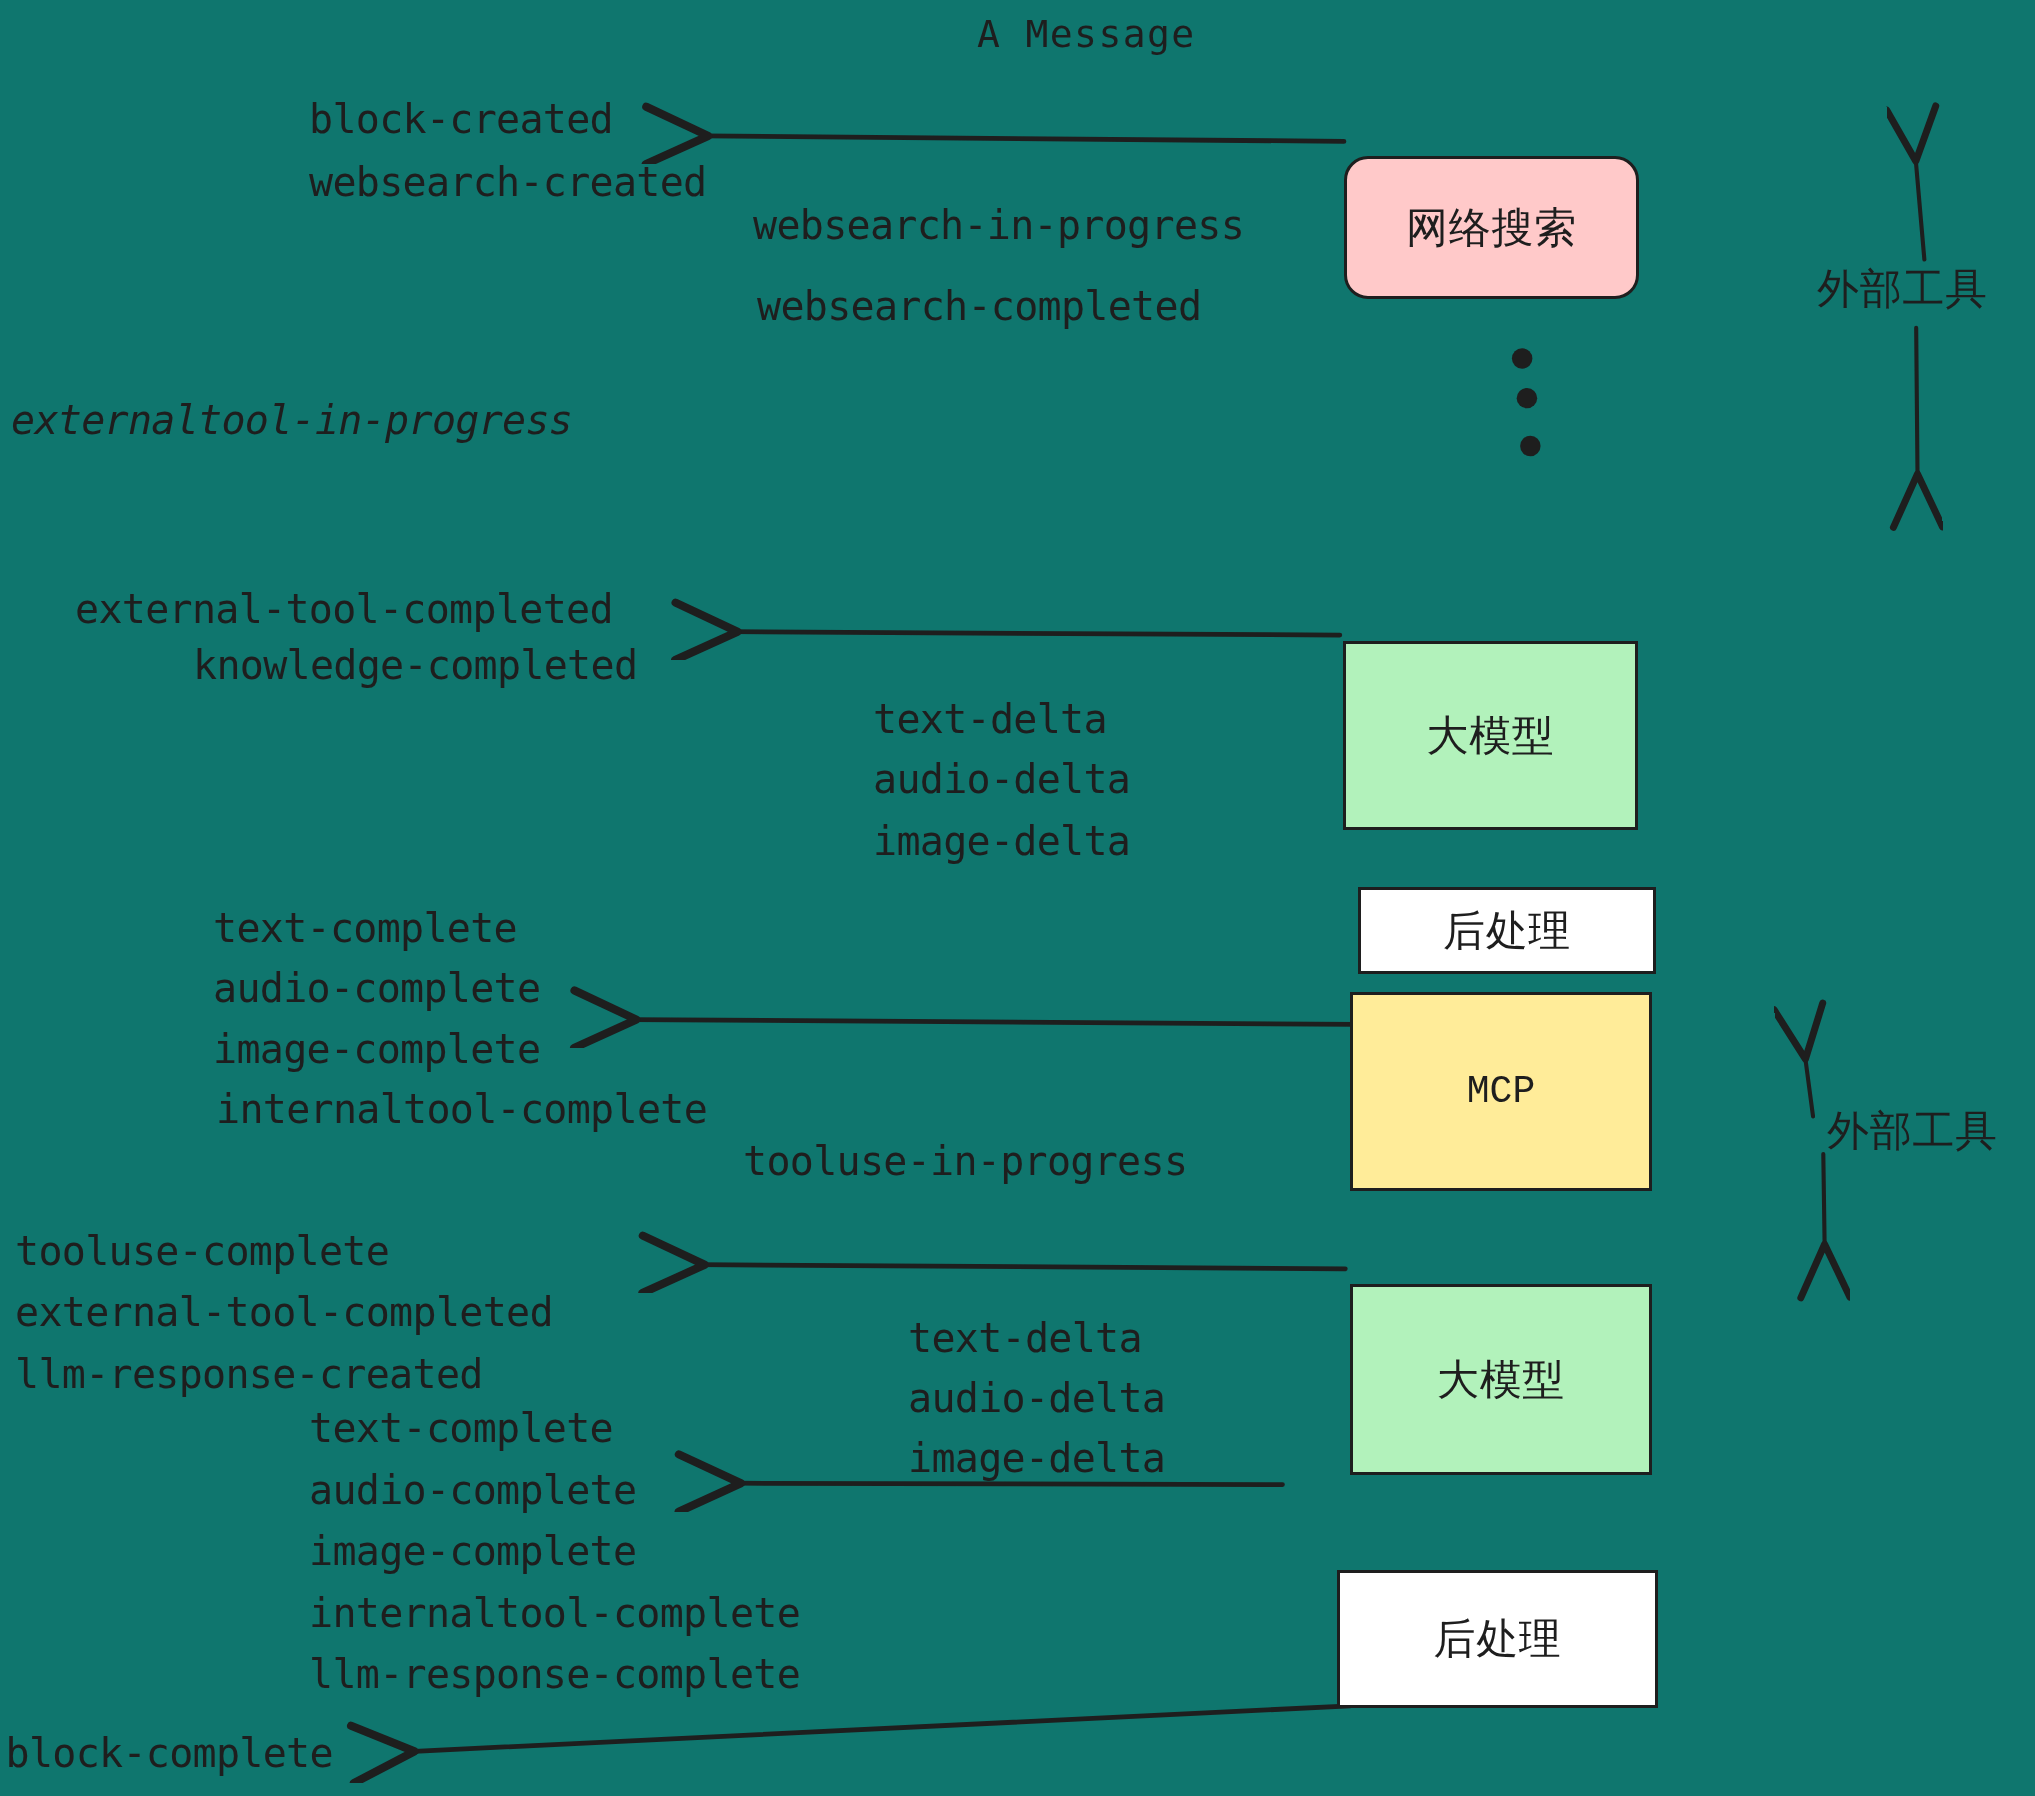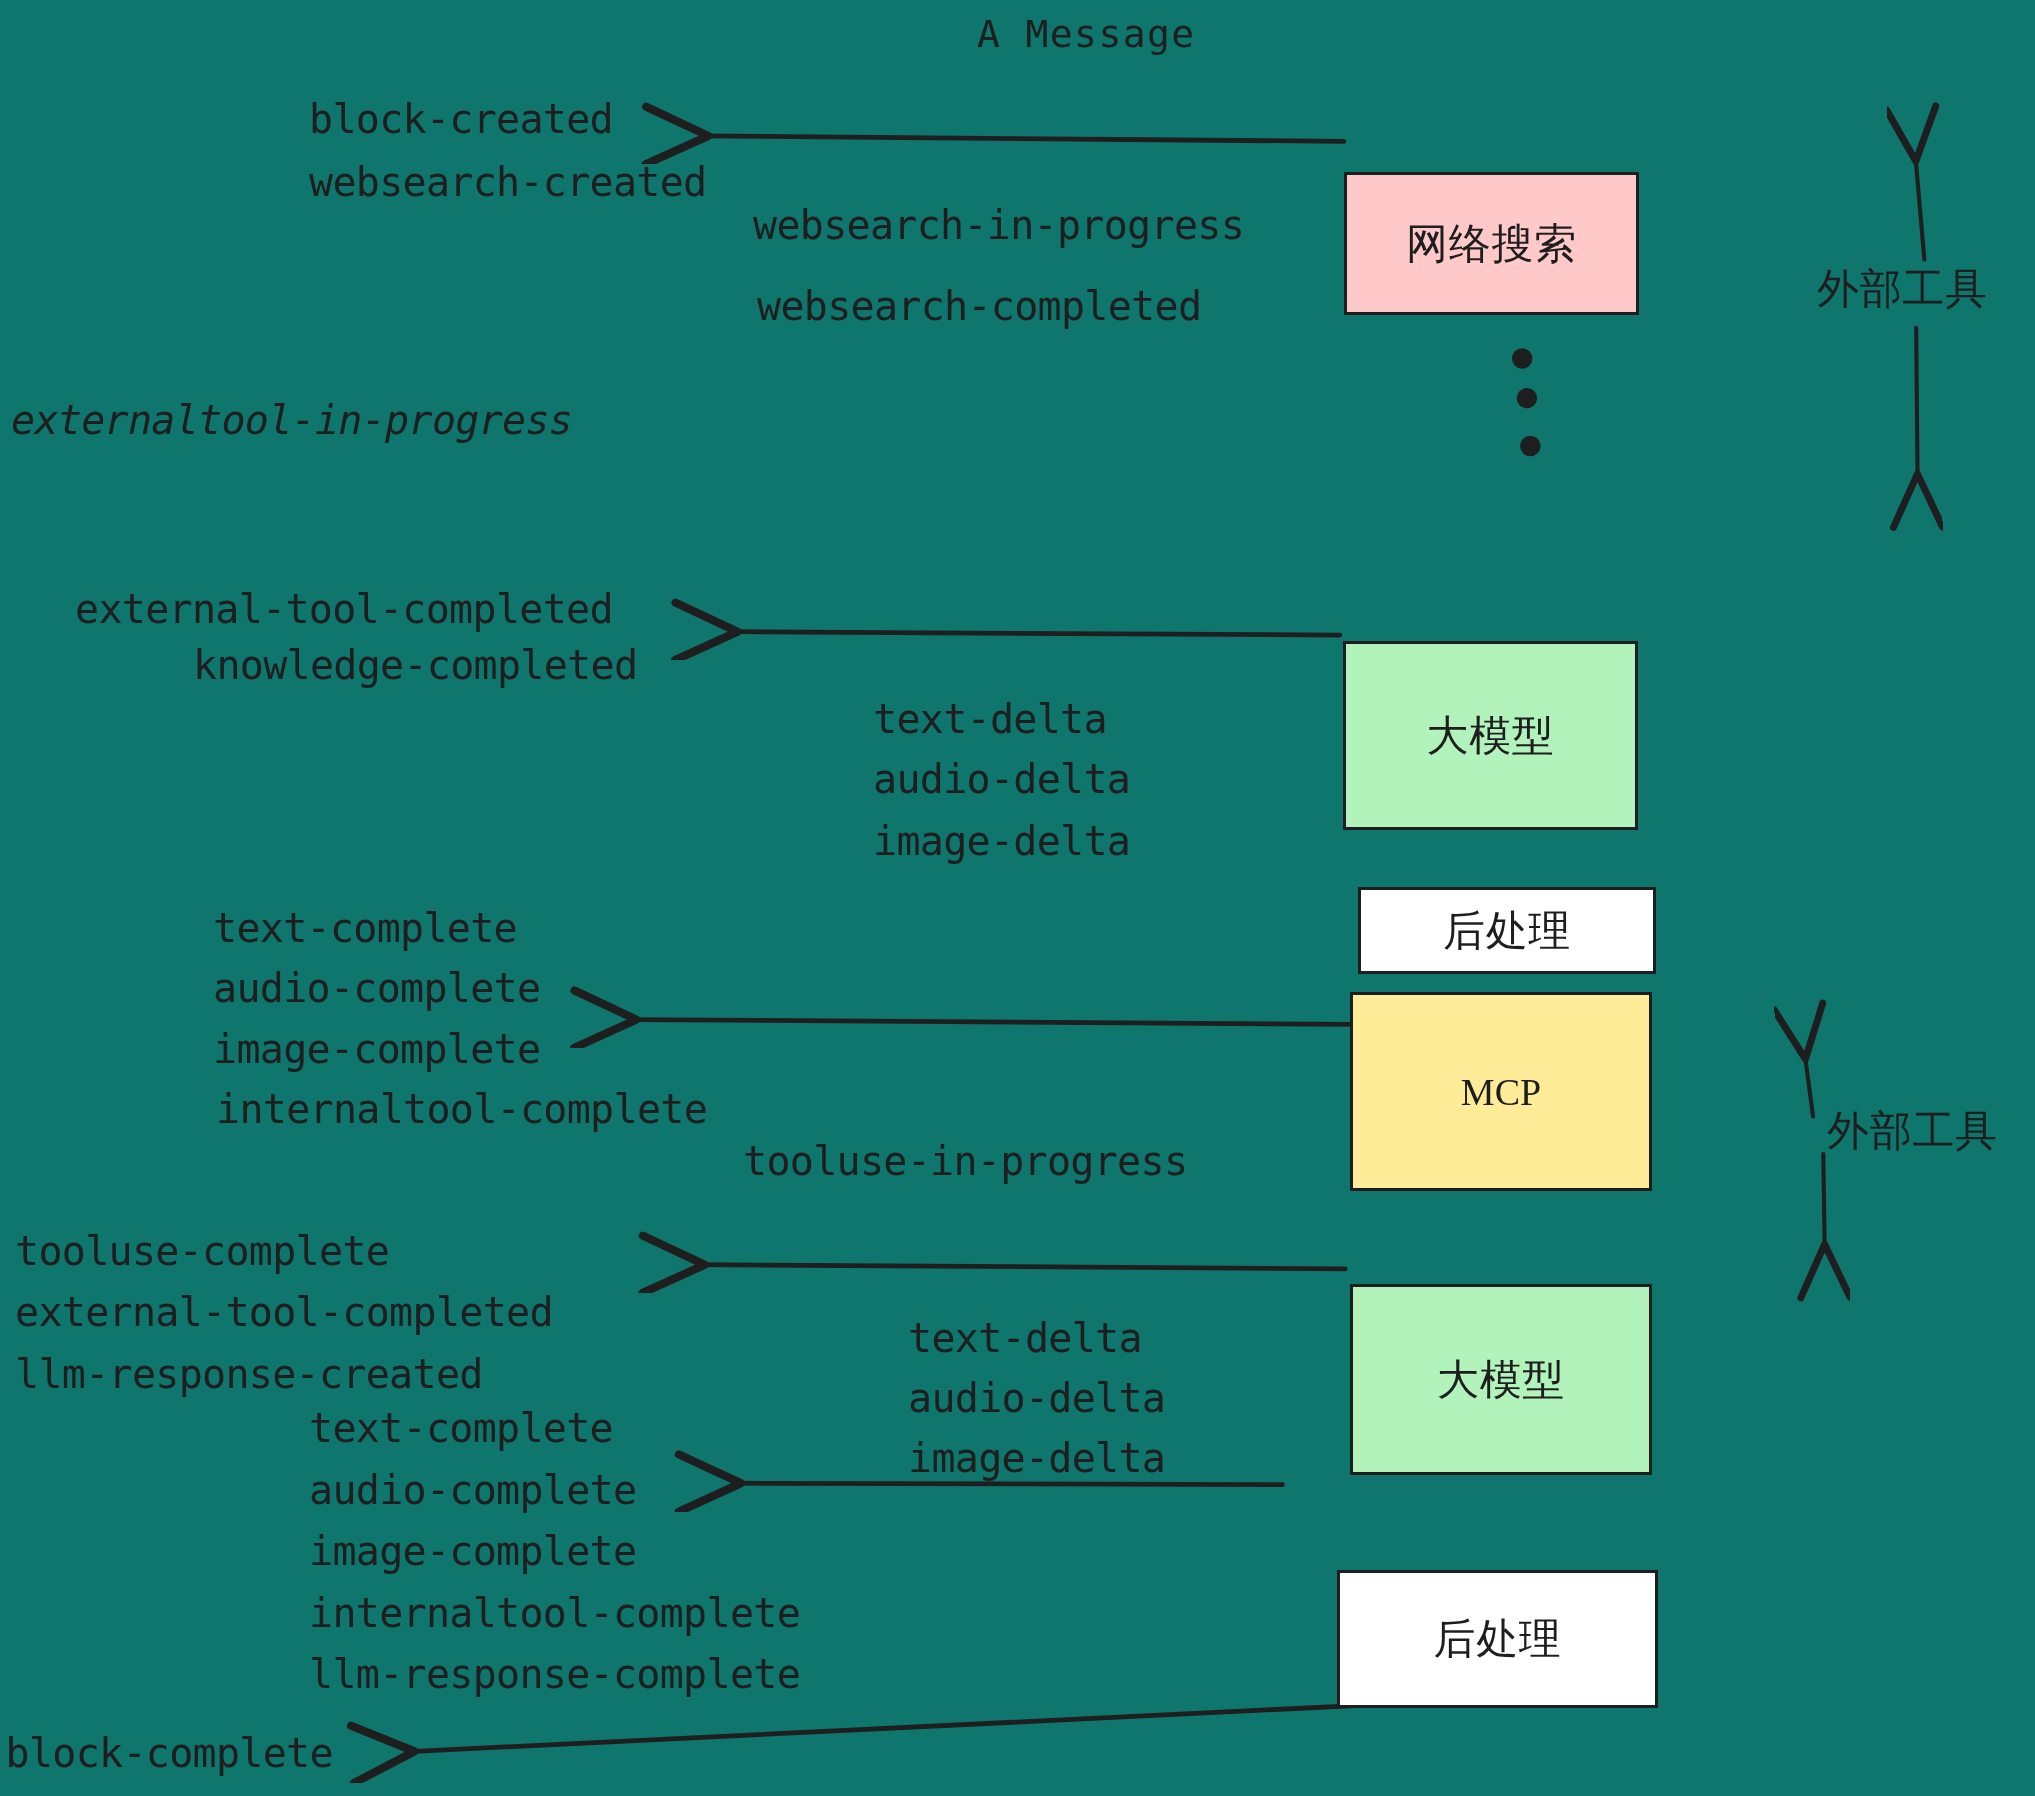--- a/index.html
+++ b/index.html
@@ -43,21 +43,21 @@
     align-items:center;
     justify-content:center;
   }
   .box .boxtext{
     font-family:"DejaVu Sans","Liberation Sans",sans-serif;
     font-size:42px;
     color:#1e1e1e;
     letter-spacing:0.7px;
   }
   .box.latin .boxtext{
-    font-family:Liberation Serif, serif;
+    font-family:Liberation Mono, monospace;
     font-size:38px;
     letter-spacing:0px;
   }
   
   #edges{
     position:absolute;
     left:0;top:0;
     width:2035px;height:1796px;
     pointer-events:none;
   }
@@ -92,21 +92,21 @@
 
     <path d="M2818,380 L2805,230" fill="none" stroke="#1e1e1e" stroke-width="6" stroke-linecap="round" marker-end="url(#ah)"></path>
     <path d="M2806,480 L2808,700" fill="none" stroke="#1e1e1e" stroke-width="6" stroke-linecap="round" marker-end="url(#ah)"></path>
 
     <path d="M2655,1635 L2643,1545" fill="none" stroke="#1e1e1e" stroke-width="6" stroke-linecap="round" marker-end="url(#ah)"></path>
     <path d="M2670,1690 L2672,1828" fill="none" stroke="#1e1e1e" stroke-width="6" stroke-linecap="round" marker-end="url(#ah)"></path>
   </svg>
 
   <div class="lbl title" style="left:977px; top:15px;">A Message</div>
 
-  <div class="box" style="left:1344px; top:172px; width:295px; height:143px; background:#ffc9c9;">
+  <div class="box" style="left:1344px; top:156px; width:295px; height:143px; background:#ffc9c9;border-radius:24px;">
     <span class="boxtext">网络搜索</span>
   </div>
 
 
   <div class="box" style="left:1343px; top:641px; width:295px; height:189px; background:#b2f2bb;">
     <span class="boxtext">大模型</span>
   </div>
 
   <div class="box" style="left:1358px; top:887px; width:298px; height:87px; background:#ffffff;">
     <span class="boxtext">后处理</span>

